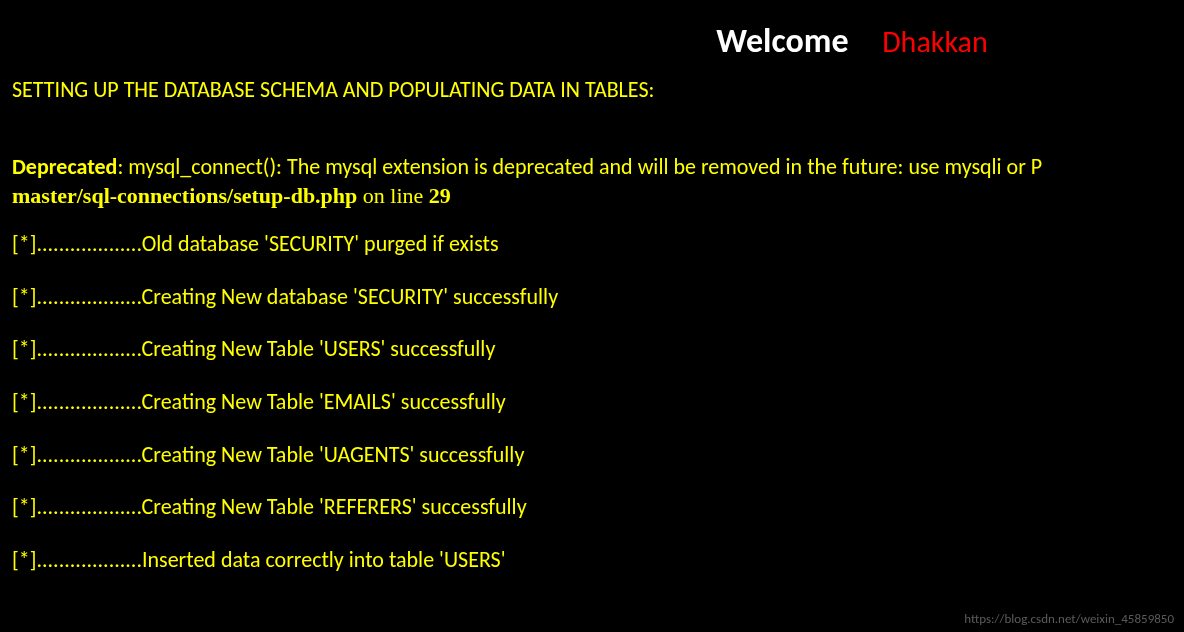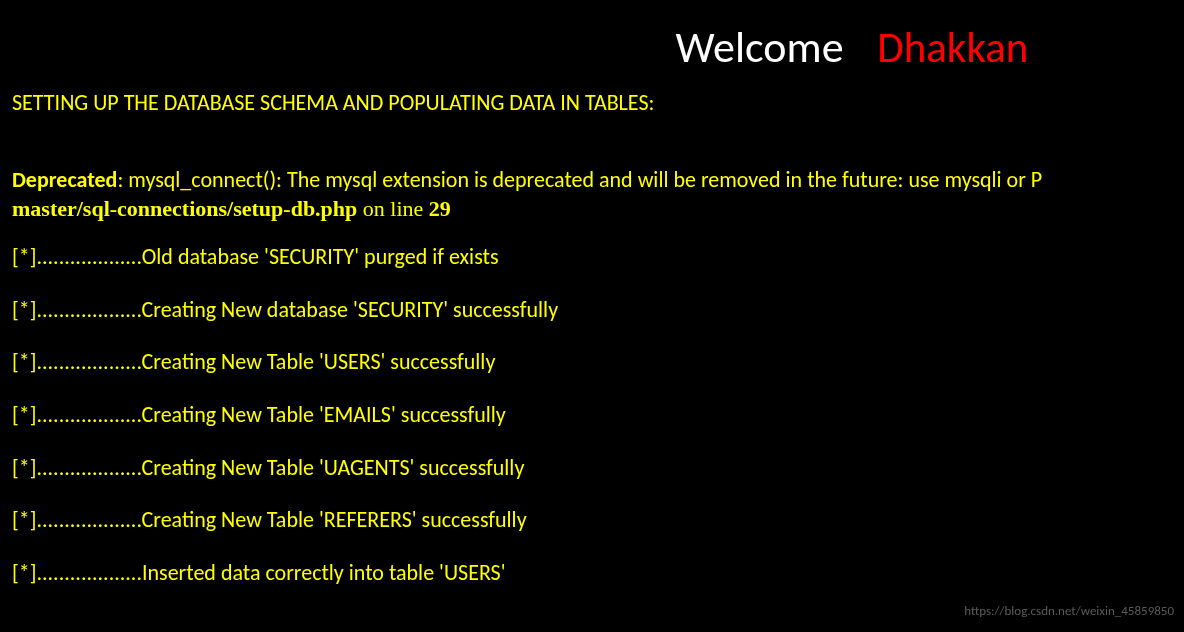--- a/index.html
+++ b/index.html
@@ -16,27 +16,27 @@
       position: relative;
     }
     .header {
       text-align: center;
       padding-top: 20px;
       padding-bottom: 15px;
       padding-left: 520px;
     }
     .welcome-text {
       color: #ffffff;
-      font-size: 44px;
-      font-weight: normal;
+      font-size: 34px;
+      font-weight: bold;
       display: inline;
     }
     .dhakkan-text {
       color: #ff0000;
-      font-size: 43px;
+      font-size: 30px;
       font-weight: normal;
       display: inline;
       margin-left: 30px;
     }
     .content {
       padding-left: 12px;
     }
     .heading {
       color: #ffff00;
       font-size: 22px;
@@ -65,21 +65,21 @@
       color: #ffff00;
       font-size: 22px;
       line-height: 1.3;
       margin-bottom: 24px;
     }
     .log-group {
       margin-top: 20px;
     }
     .watermark {
       position: absolute;
-      bottom: 14px;
+      bottom: 6px;
       right: 10px;
       color: #808080;
       font-size: 13px;
       opacity: 0.7;
     }
   </style>
 </head>
 <body>
 
 <div class="header">

